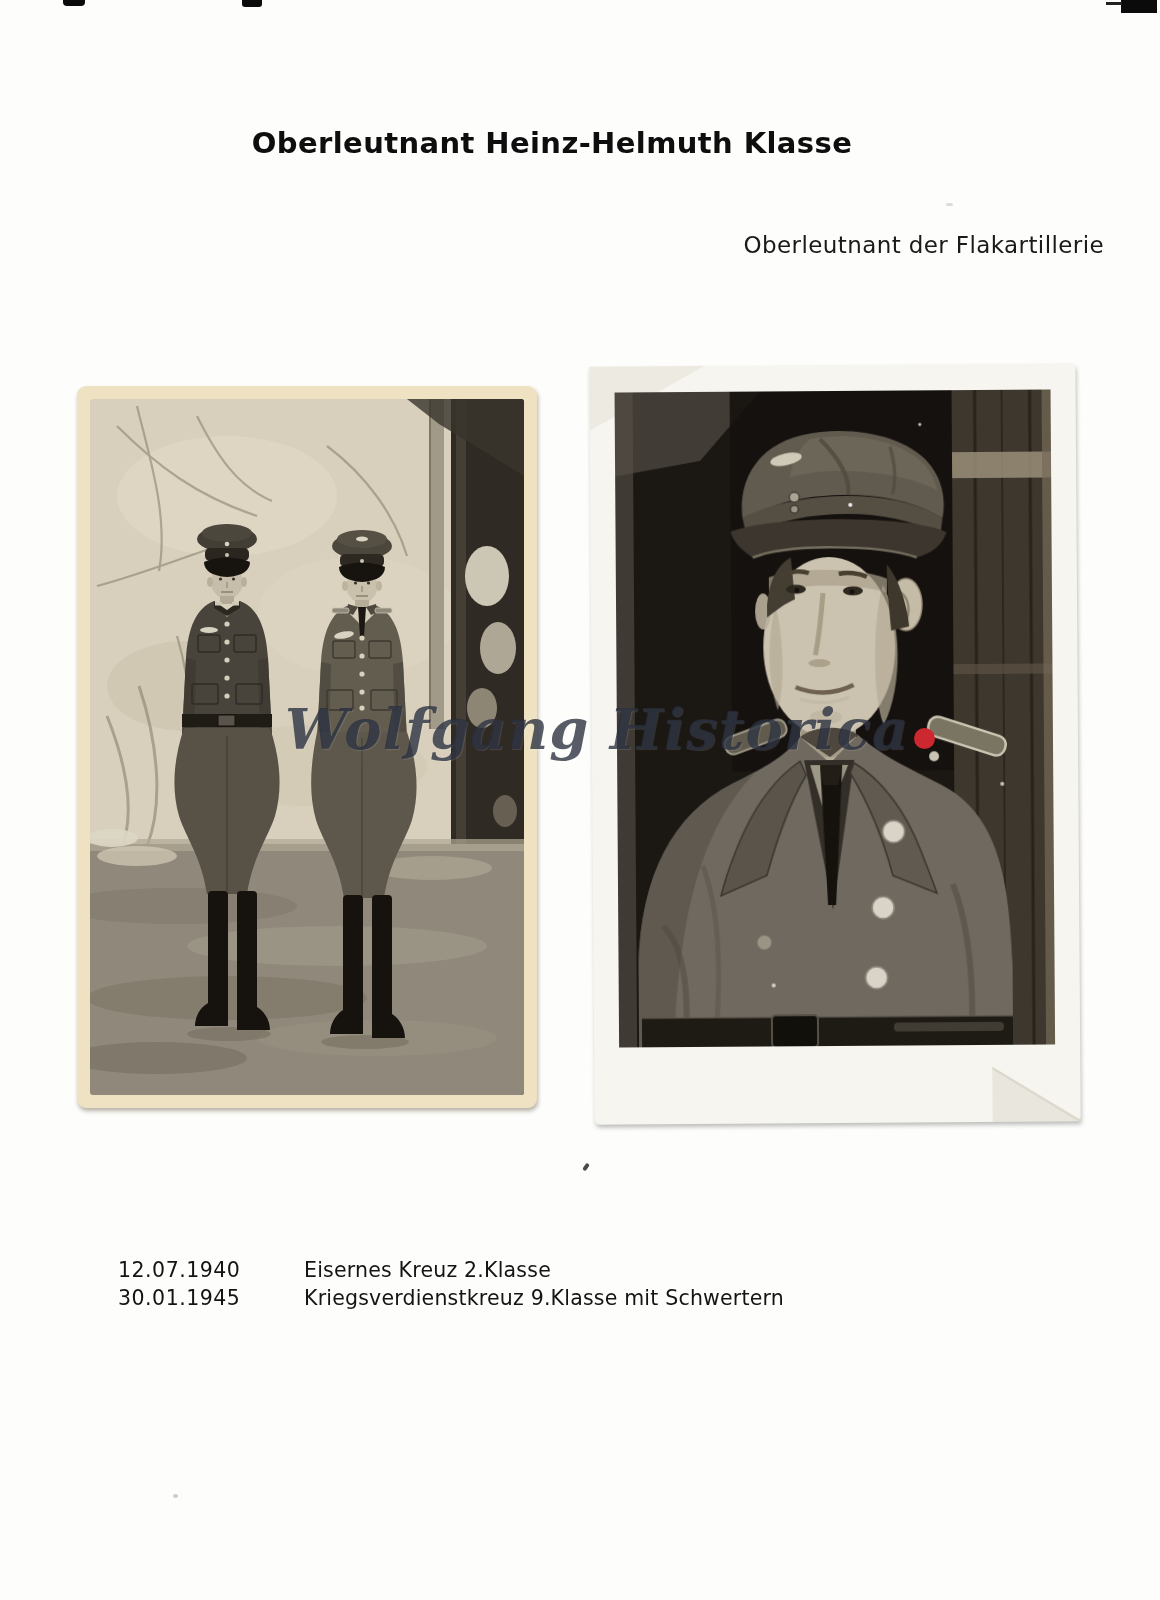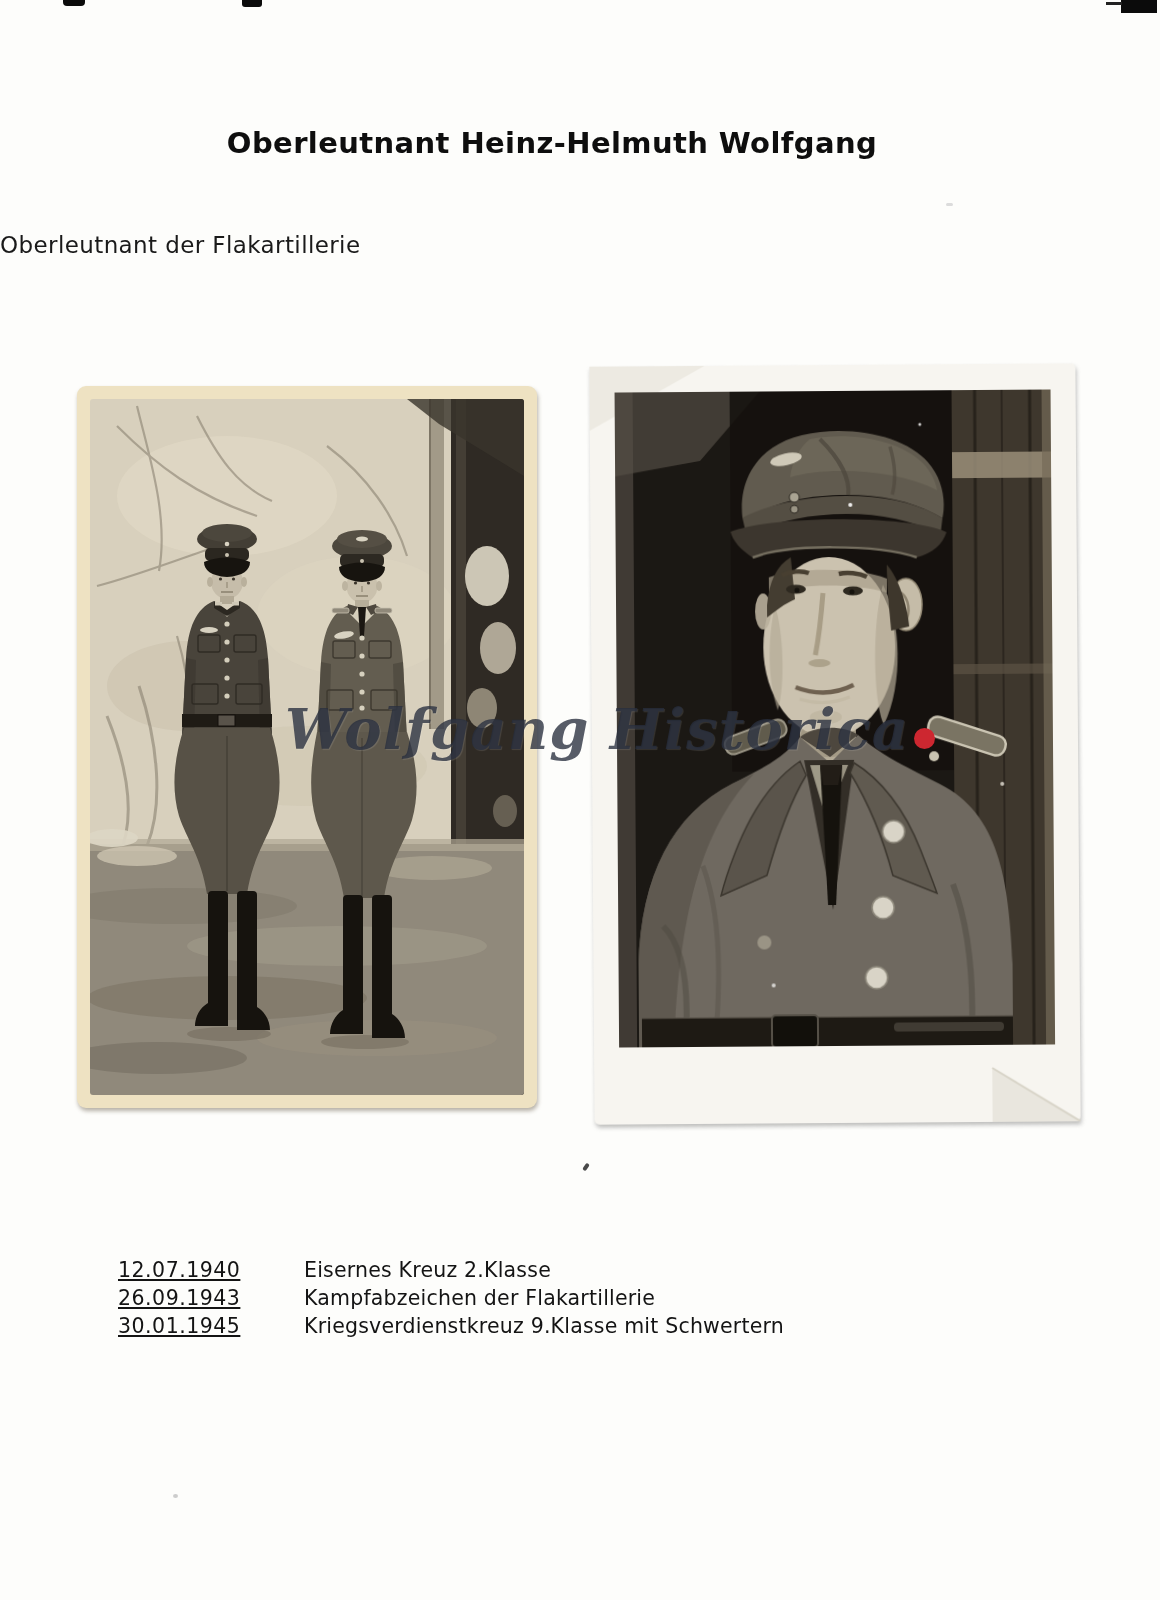--- a/index.html
+++ b/index.html
@@ -1,36 +1,36 @@
 <!DOCTYPE html>
 <html><head>
 <meta charset="utf-8">
 <style>
   html,body{margin:0;padding:0;background:#e9e9e9;}
   .page{position:relative;width:1160px;height:1600px;background:#fdfdfb;overflow:hidden;
         font-family:"DejaVu Sans",sans-serif;}
   .title{position:absolute;left:0;top:126px;width:1104px;text-align:center;
          font-size:29px;font-weight:bold;color:#0e0e0e;letter-spacing:0.4px;}
-  .subtitle{position:absolute;left:0;top:232px;width:1104px;text-align:left;
+  .subtitle{position:absolute;left:0;top:232px;width:1104px;text-align:right;
             font-size:23px;color:#1a1a1a;letter-spacing:0.4px;}
   .photo{position:absolute;}
   .photo svg{display:block;width:100%;height:100%;}
   .photo-left{left:77px;top:386px;width:460px;height:722px;
               filter:drop-shadow(1px 3px 2px rgba(95,85,65,0.45));}
   .photo-right{left:592px;top:365px;width:486px;height:758px;transform:rotate(-0.4deg);
                filter:drop-shadow(1px 3px 2px rgba(110,110,110,0.45));}
   .watermark{position:absolute;left:285px;top:696px;z-index:5;
              font-family:"DejaVu Serif",serif;font-style:italic;font-weight:bold;
              font-size:56px;letter-spacing:1px;color:rgba(40,46,62,0.78);white-space:nowrap;
              text-shadow:1px 1px 1px rgba(255,255,255,0.12);}
   .watermark .dot{display:inline-block;width:21px;height:21px;border-radius:50%;
                   background:#cd2730;margin-left:5px;}
   .awards{position:absolute;left:118px;top:1256px;font-size:20.5px;color:#141414;}
   .award-row{height:28px;line-height:28px;}
-  .award-date{display:inline-block;width:186px;letter-spacing:0.5px;text-decoration:underline;}
+  .award-date{display:inline-block;width:186px;letter-spacing:0.5px;}
   .award-name{letter-spacing:0.2px;margin-top:48px;}
   .mark{position:absolute;background:#0b0b0b;}
   .mark1{left:63px;top:0;width:22px;height:6px;border-radius:0 0 4px 4px;}
   .mark2{left:242px;top:0;width:20px;height:7px;border-radius:0 0 3px 3px;}
   .mark3{left:1121px;top:0;width:36px;height:13px;}
   .mark3b{left:1106px;top:2px;width:16px;height:3px;background:#222;}
   .speck1{position:absolute;left:584px;top:1163px;width:4px;height:8px;background:#4a4a4a;
           border-radius:2px;transform:rotate(35deg);}
   .speck2{position:absolute;left:946px;top:203px;width:7px;height:3px;background:#dcdcdc;border-radius:2px;}
   .speck3{position:absolute;left:173px;top:1494px;width:5px;height:4px;background:#cccccc;border-radius:50%;}
@@ -41,21 +41,21 @@
 <div class="page">
 
   <div class="mark mark1"></div>
   <div class="mark mark2"></div>
   <div class="mark mark3"></div>
   <div class="mark mark3b"></div>
   <div class="speck1"></div>
   <div class="speck2"></div>
   <div class="speck3"></div>
 
-  <div class="title">Oberleutnant Heinz-Helmuth Wolfgang</div>
+  <div class="title">Oberleutnant Heinz-Helmuth Klasse</div>
   <div class="subtitle">Oberleutnant der Flakartillerie</div>
 
   <div class="photo photo-left">
     <svg viewBox="0 0 460 722" xmlns="http://www.w3.org/2000/svg">
       <defs>
           <clipPath id="lpclip">
             <rect x="13" y="13" width="434" height="696" rx="3"></rect>
           </clipPath>
         </defs>
       <rect width="460" height="722" rx="9" fill="#eee2c2"></rect>
@@ -305,20 +305,17 @@
 
   <div class="watermark">
     <span>Wolfgang Historica</span><span class="dot"></span>
   </div>
 
   <div class="awards">
     <div class="award-row">
       <span class="award-date">12.07.1940</span><span class="award-name">Eisernes Kreuz 2.Klasse</span>
     </div>
     <div class="award-row">
-      <span class="award-date">26.09.1943</span><span class="award-name">Kampfabzeichen der Flakartillerie</span>
-    </div>
-    <div class="award-row">
       <span class="award-date">30.01.1945</span><span class="award-name">Kriegsverdienstkreuz 9.Klasse mit Schwertern</span>
     </div>
   </div>
 
 </div>
 
 </body></html>

